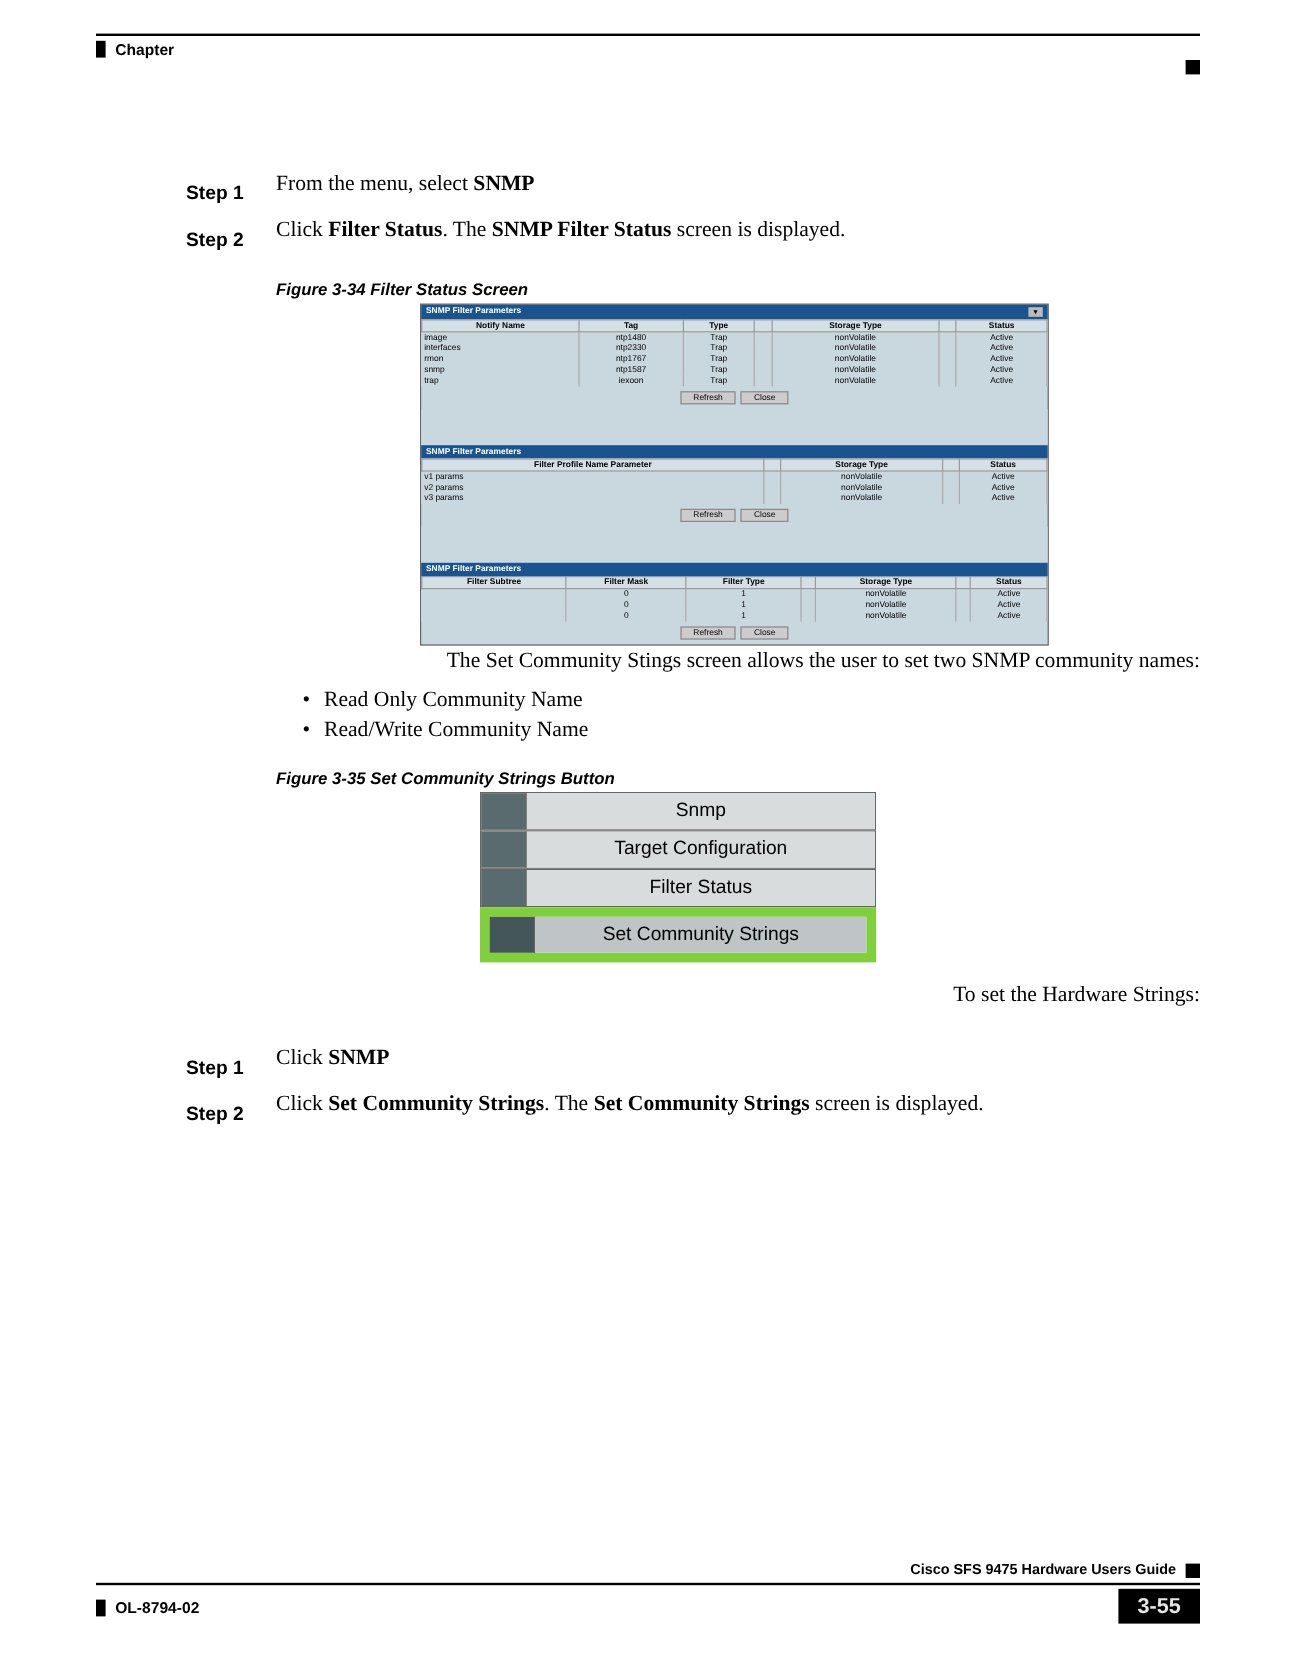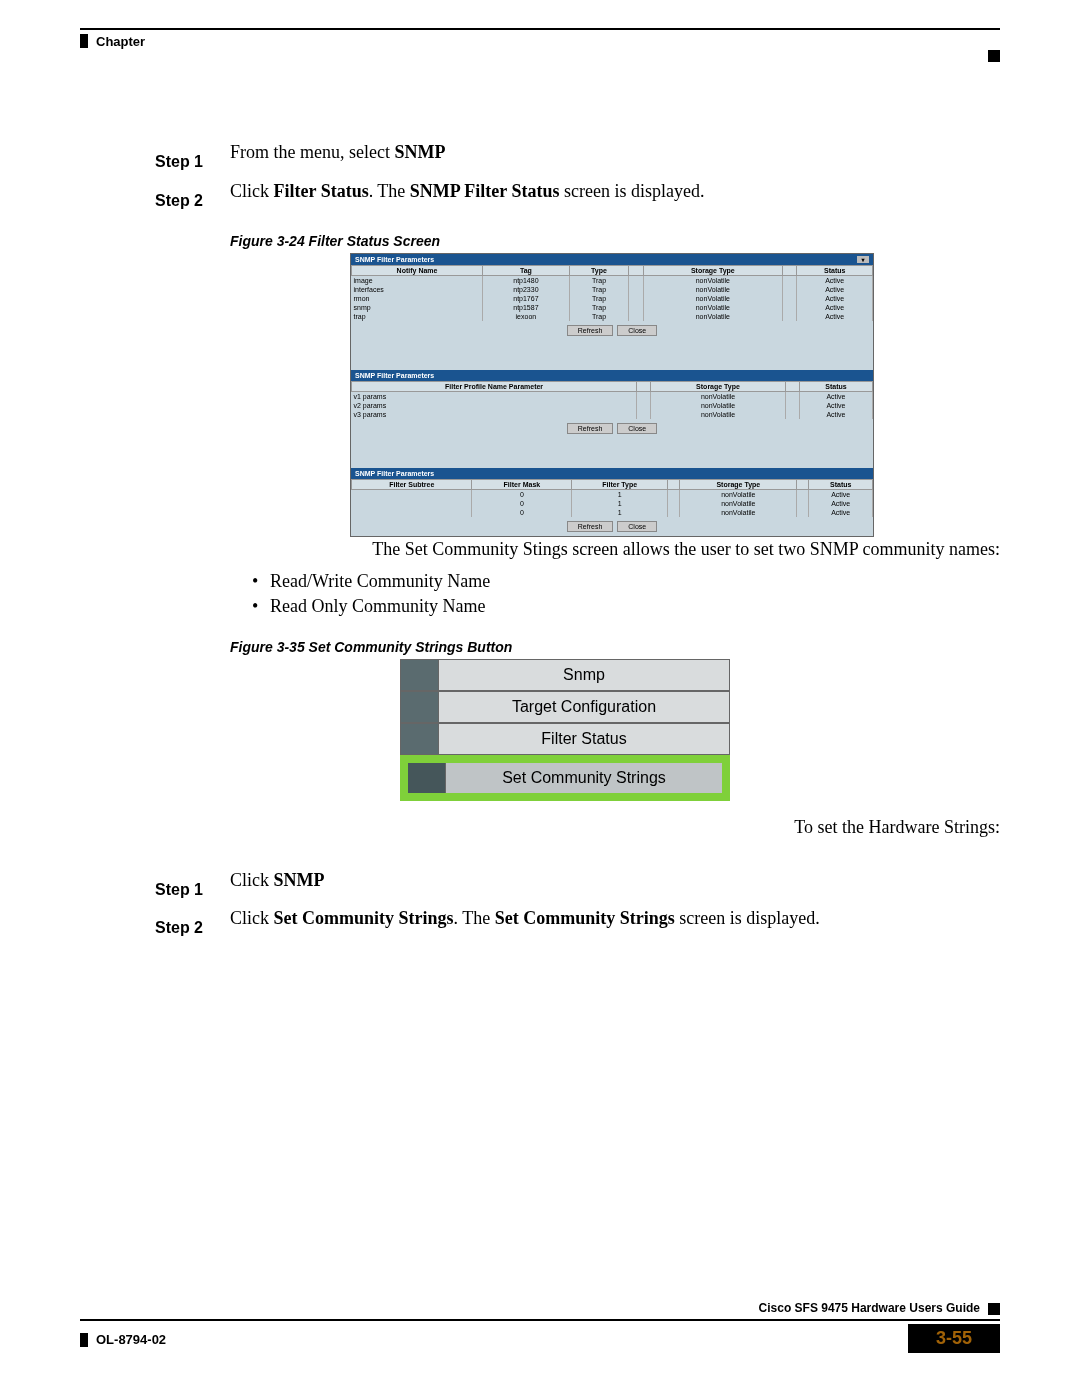--- a/index.html
+++ b/index.html
@@ -55,21 +55,21 @@
   .menu-hi { border:8px solid #7fd03a; }
   .menu-hi .menu-sq { background:#45565a; }
   .menu-hi .menu-lbl { background:#bfc4c6; }
 
   
   .ftr-rule { position:absolute; bottom:76px; left:80px; right:80px; height:2px; background:#000; }
   .ftr-guide { position:absolute; bottom:82px; right:100px; font: bold 12px Arial, sans-serif; }
   .ftr-guide-sq { position:absolute; bottom:82px; right:80px; width:12px; height:12px; background:#000; }
   .ftr-left-box { position:absolute; bottom:50px; left:80px; width:8px; height:14px; background:#000; }
   .ftr-ol { position:absolute; bottom:50px; left:96px; font: bold 13px Arial, sans-serif; }
-  .ftr-page { position:absolute; bottom:44px; right:80px; background:#000; color:#a16207; font: bold 18px Arial, sans-serif; padding:4px 28px; }
+  .ftr-page { position:absolute; bottom:44px; right:80px; background:#000; color:#e5e5e5; font: bold 18px Arial, sans-serif; padding:4px 16px; }
 </style>
 </head>
 <body>
 
 <div class="page">
   <div class="hdr-rule"></div>
   <div class="hdr-left-box"></div>
   <div class="hdr-chapter">Chapter</div>
   <div class="hdr-right-box"></div>
 
@@ -81,21 +81,21 @@
         <span>From the menu, select </span><b>SNMP</b>
       </div>
     </div>
     <div class="step-row">
       <div class="step-lbl">Step 2</div>
       <div class="step-txt">
         <span>Click </span><b>Filter Status</b><span>. The </span><b>SNMP Filter Status</b><span> screen is displayed.</span>
       </div>
     </div>
 
-    <div class="fig-cap">Figure 3-24   Filter Status Screen</div>
+    <div class="fig-cap">Figure 3-34   Filter Status Screen</div>
 
     <div class="fss">
       <div class="fss-panel-title">
           <span>SNMP Filter Parameters</span>
           <span class="sp"></span>
           <span class="dd">▾</span>
         </div>
       <table class="fss-tbl">
         <tbody>
             <tr>
@@ -236,22 +236,22 @@
               <td></td>
               <td>Active</td>
             </tr>
       </tbody>
         </table>
       <div class="fss-btns"><span class="fss-btn">Refresh</span><span class="fss-btn">Close</span></div>
     </div>
 
     <p class="para">The Set Community Stings screen allows the user to set two SNMP community names:</p>
     <ul class="bullets">
+      <li>Read Only Community Name</li>
       <li>Read/Write Community Name</li>
-      <li>Read Only Community Name</li>
     </ul>
 
     <div class="fig-cap">Figure 3-35   Set Community Strings Button</div>
     <div class="menu-fig">
       <div class="menu-row">
           <div class="menu-sq"></div>
           <div class="menu-lbl">Snmp</div>
         </div>
       <div class="menu-row">
           <div class="menu-sq"></div>

